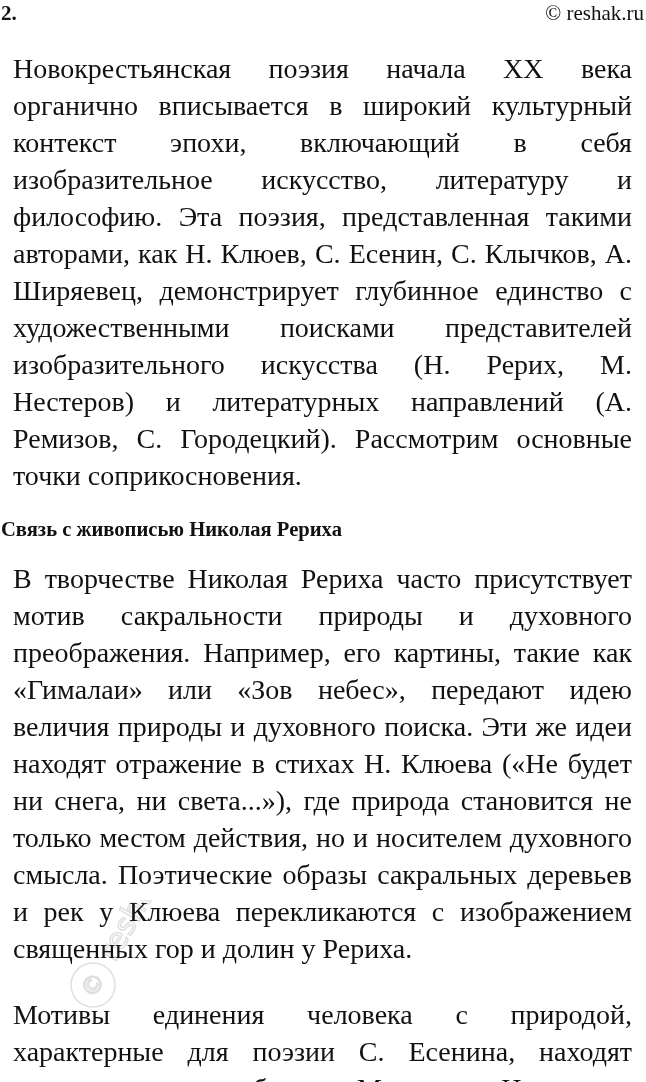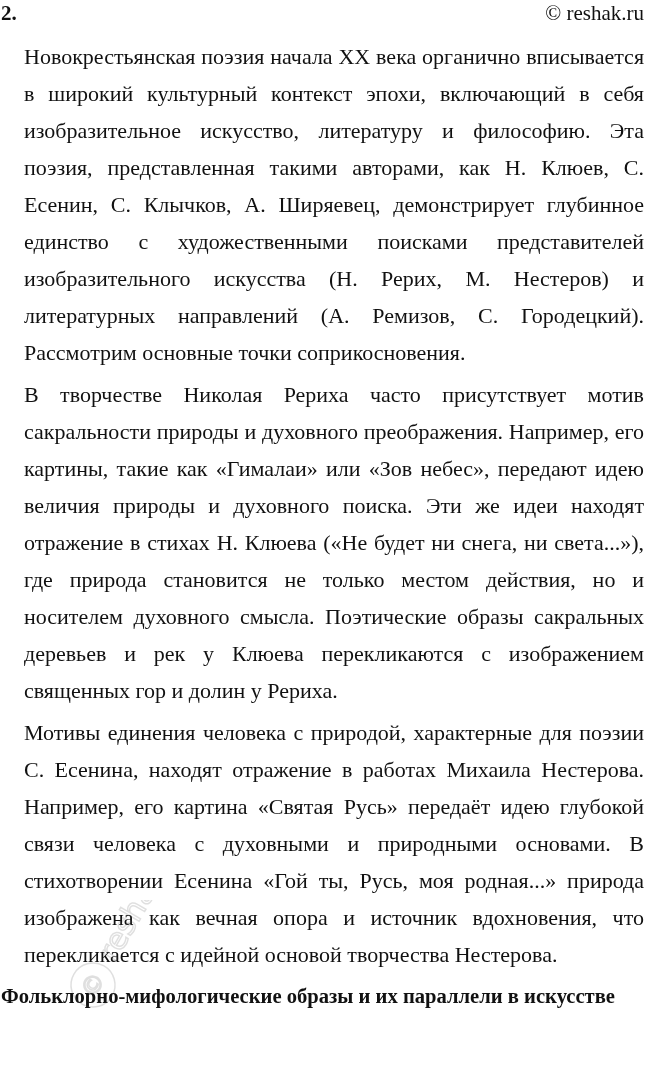--- a/index.html
+++ b/index.html
@@ -10,22 +10,22 @@
   }
   .page { position: absolute; left: 0; top: 0; width: 646px; }
   .header {
     position: absolute; top: -2px; left: 0; width: 644px; height: 30px;
     font-size: 21px; line-height: 30px;
   }
   .header .num { position: absolute; left: 1px; font-weight: bold; }
   .header .site { position: absolute; right: 0; }
   .content { position: absolute; left: 1px; top: 38px; width: 643px; }
   p {
-    margin: 0; font-size: 22px; line-height: 37px;
-    text-align: justify; text-align-last: left; word-spacing: 0px; padding-left: 23px;
+    margin: 12px; font-size: 28px; line-height: 37px;
+    text-align: justify; text-align-last: left; word-spacing: 0px;
   }
   h3 {
     margin: 0; font-size: 20.6px; line-height: 37px; font-weight: bold;
     white-space: nowrap;
   }
   .gap { height: 5px; }
   .watermark {
     position: absolute; left: 8px; top: 900px; width: 170px; height: 170px;
     pointer-events: none; opacity: 0.18;
   }
@@ -35,20 +35,21 @@
 
 <div class="page">
   <div class="header">
     <span class="num">2.</span>
     <span class="site">© reshak.ru</span>
   </div>
 
   <div class="content">
     <p>Новокрестьянская поэзия начала XX века органично вписывается в широкий культурный контекст эпохи, включающий в себя изобразительное искусство, литературу и философию. Эта поэзия, представленная такими авторами, как Н. Клюев, С. Есенин, С. Клычков, А. Ширяевец, демонстрирует глубинное единство с художественными поисками представителей изобразительного искусства (Н. Рерих, М. Нестеров) и литературных направлений (А. Ремизов, С. Городецкий). Рассмотрим основные точки соприкосновения.</p>
     <div class="gap"></div>
+    <h3>Связь с живописью Николая Рериха</h3>
     <p>В творчестве Николая Рериха часто присутствует мотив сакральности природы и духовного преображения. Например, его картины, такие как «Гималаи» или «Зов небес», передают идею величия природы и духовного поиска. Эти же идеи находят отражение в стихах Н. Клюева («Не будет ни снега, ни света...»), где природа становится не только местом действия, но и носителем духовного смысла. Поэтические образы сакральных деревьев и рек у Клюева перекликаются с изображением священных гор и долин у Рериха.</p>
     <div class="gap"></div>
     <p>Мотивы единения человека с природой, характерные для поэзии С. Есенина, находят отражение в работах Михаила Нестерова. Например, его картина «Святая Русь» передаёт идею глубокой связи человека с духовными и природными основами. В стихотворении Есенина «Гой ты, Русь, моя родная...» природа изображена как вечная опора и источник вдохновения, что перекликается с идейной основой творчества Нестерова.</p>
     <div class="gap"></div>
     <h3>Фольклорно-мифологические образы и их параллели в искусстве</h3>
   </div>
 
   <svg class="watermark" viewBox="0 0 170 170">
     <g transform="rotate(-60 85 85)" fill="none" stroke="#555" stroke-width="1.5">
       <circle cx="85" cy="85" r="22"></circle>

